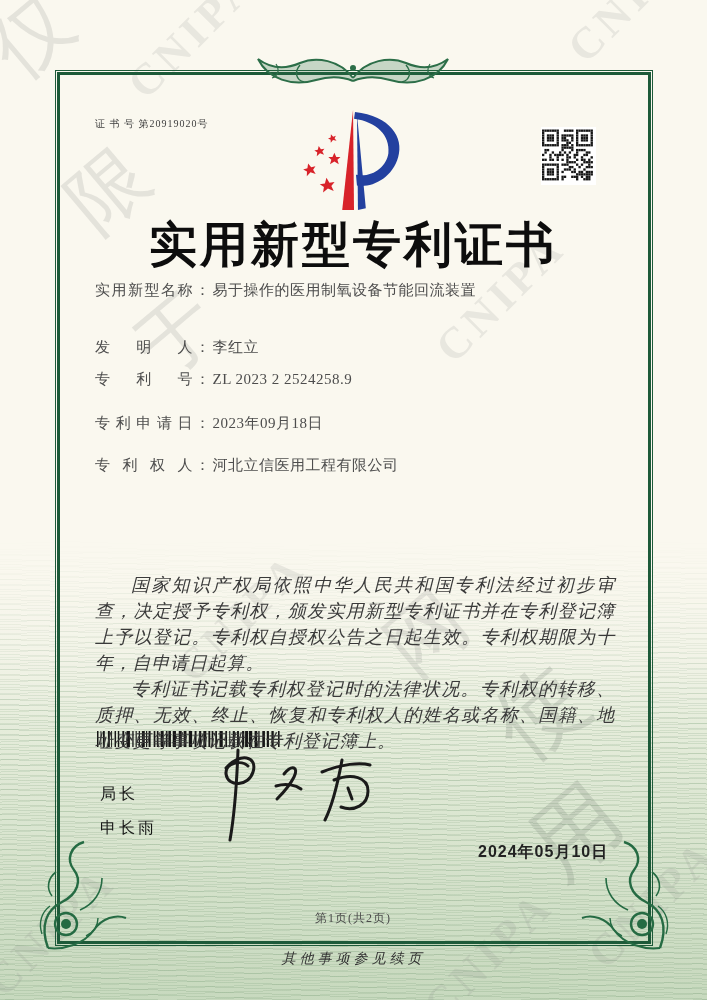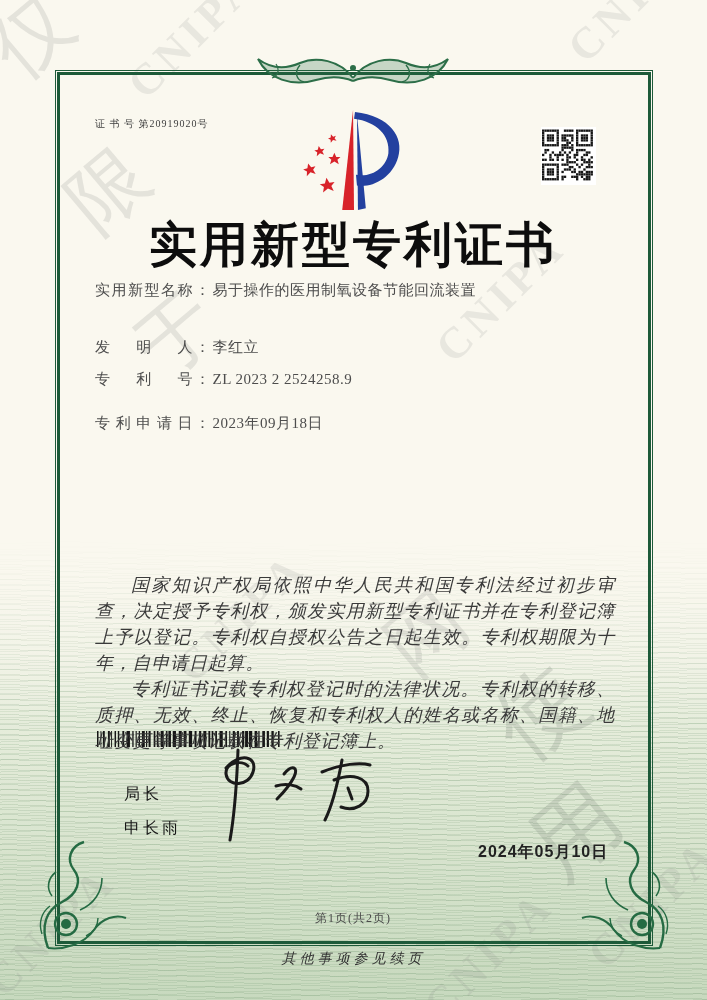--- a/index.html
+++ b/index.html
@@ -43,21 +43,21 @@
   .frow{position:absolute; left:95px; font-size:15px; color:#4d4d4d; letter-spacing:0.5px; white-space:nowrap;}
   .flabel{display:inline-block; width:98px; text-align:justify; text-align-last:justify; vertical-align:top;}
   .fcolon{display:inline-block; margin:0 2px 0 2px;}
   .fvalue{display:inline-block;}
   .pair2{margin-left:50px;}
   .paras{position:absolute; left:95px; top:572px; width:520px; z-index:4;}
   .paras p{margin:0; font-size:18px; line-height:26px; color:#3a3a3a; font-style:italic;
            text-indent:2em; letter-spacing:0.8px; text-align:justify;}
   .barcode{position:absolute; left:97px; top:731px; width:184px; height:16px;}
   .director{position:absolute; left:100px; top:784px; font-family:"Liberation Sans","DejaVu Sans",sans-serif;
-            font-size:16px; color:#161616; letter-spacing:3px;margin-left:24px;}
+            font-size:16px; color:#161616; letter-spacing:3px;}
   .director div{margin-bottom:13px;}
   .signature{position:absolute; left:196px; top:744px;}
   .issue-date{position:absolute; left:478px; top:842px; font-size:16px; font-weight:bold; color:#222;
               font-family:"Liberation Sans","DejaVu Sans",sans-serif; letter-spacing:1px;}
   .page-info{position:absolute; left:55px; top:910px; width:596px; text-align:center;
              font-size:12px; color:#4a4a4a; letter-spacing:1px;}
   .contnote{position:absolute; left:0; top:950px; width:707px; text-align:center;
             font-size:14px; font-style:italic; color:#333; letter-spacing:4px;}
   .barcode svg rect, .qr svg rect{fill:#161616;}
   svg{display:block;}
@@ -377,20 +377,23 @@
     </div>
     <div class="frow" style="top:338px">
       <span class="flabel">发明人</span><span class="fcolon">：</span><span class="fvalue">李红立</span>
     </div>
     <div class="frow" style="top:370px">
       <span class="flabel">专利号</span><span class="fcolon">：</span><span class="fvalue">ZL 2023 2 2524258.9</span>
     </div>
     <div class="frow" style="top:414px">
       <span class="flabel">专利申请日</span><span class="fcolon">：</span><span class="fvalue">2023年09月18日</span>
     </div>
+    <div class="frow" style="top:456px">
+      <span class="flabel">专利权人</span><span class="fcolon">：</span><span class="fvalue">河北立信医用工程有限公司</span>
+    </div>
 
     <div class="paras">
       <p>国家知识产权局依照中华人民共和国专利法经过初步审查，决定授予专利权，颁发实用新型专利证书并在专利登记簿上予以登记。专利权自授权公告之日起生效。专利权期限为十年，自申请日起算。</p>
       <p>专利证书记载专利权登记时的法律状况。专利权的转移、质押、无效、终止、恢复和专利权人的姓名或名称、国籍、地址变更等事项记载在专利登记簿上。</p>
     </div>
 
     <div class="barcode">
         <svg width="184" height="16" viewBox="0 0 184 16">
           <rect x="0" y="0" width="1.5" height="16"></rect>
           <rect x="3.5" y="0" width="0.8251101231319412" height="16"></rect>

